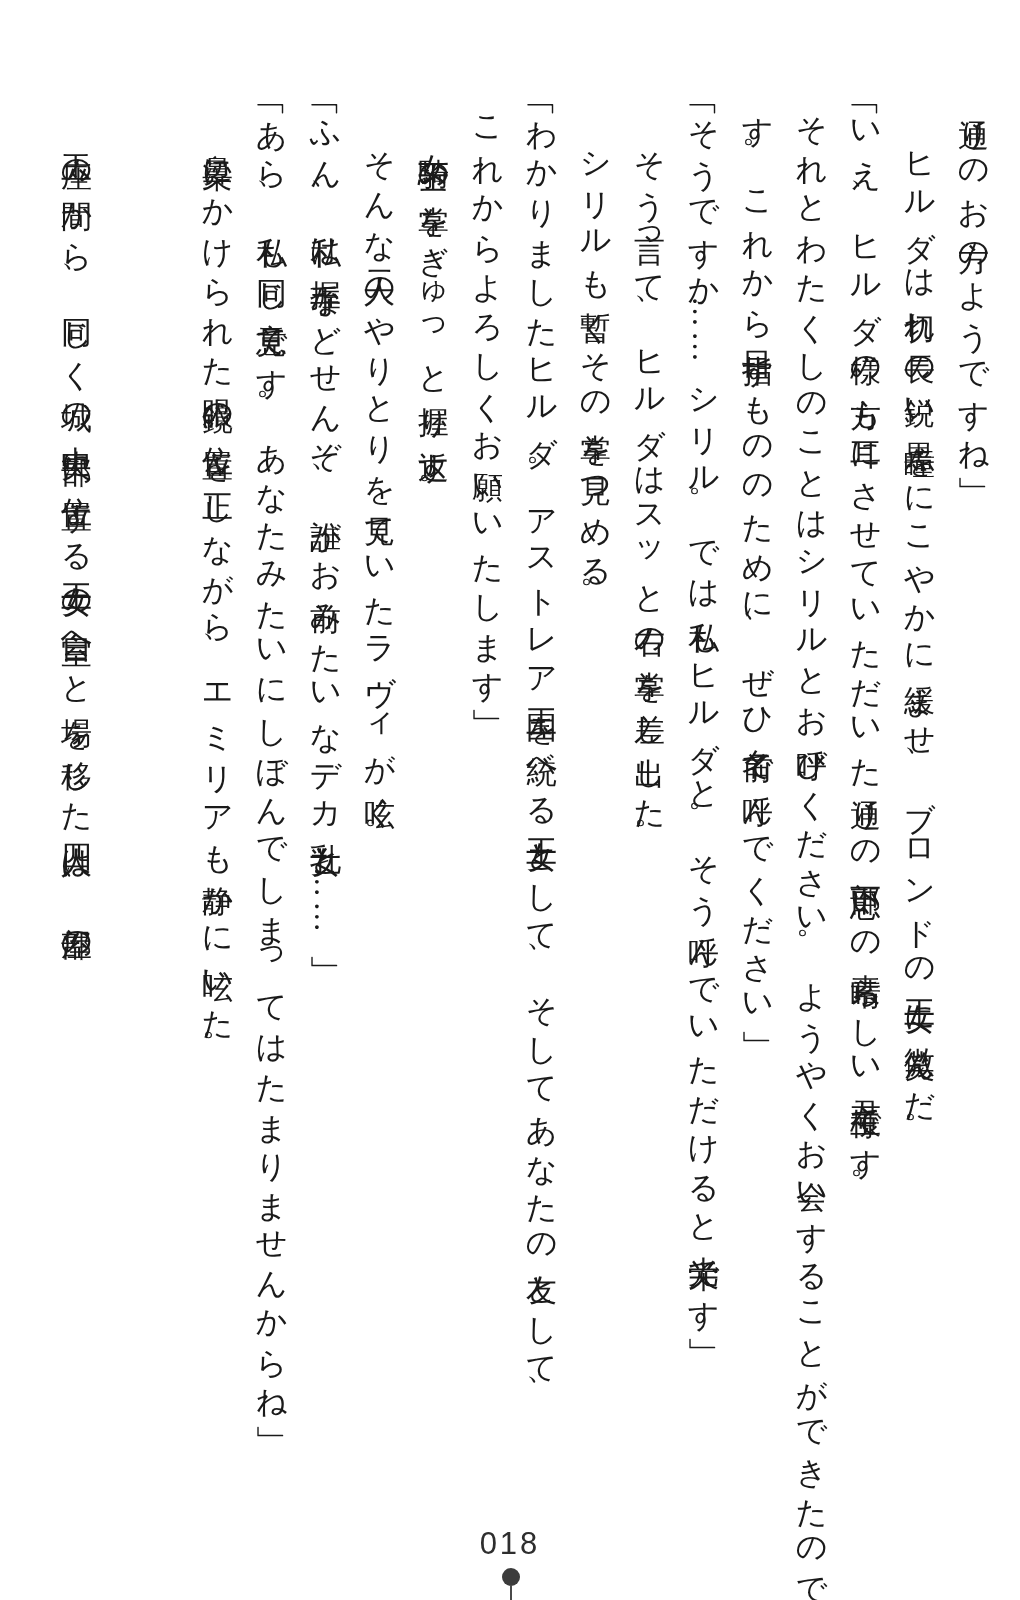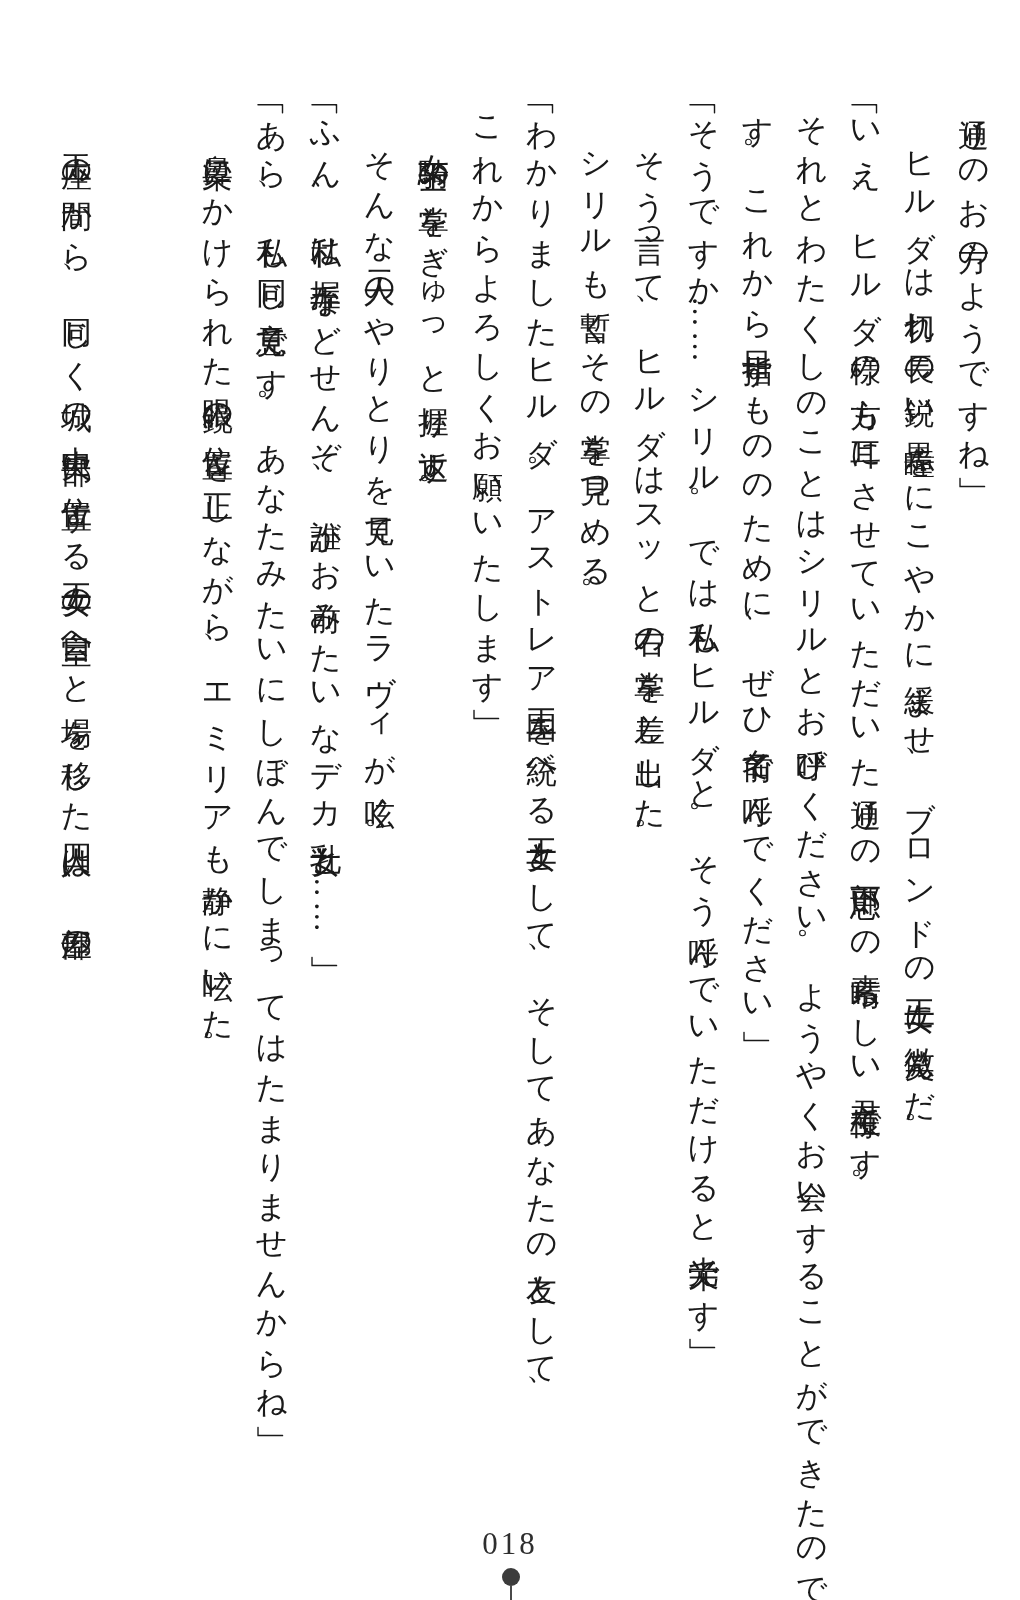--- a/index.html
+++ b/index.html
@@ -42,21 +42,21 @@
   
   .section-gap {
     margin-right: 87px;
   }
   .page-number {
     position: absolute;
     left: 0;
     right: 0;
     top: 1526px;
     text-align: center;
-    font-family: Liberation Serif, serif;
+    font-family: Liberation Sans, sans-serif;
     font-size: 31px;
     font-weight: 400;
     letter-spacing: 3px;
     color: #2e2e2e;
   }
   .ornament-dot {
     position: absolute;
     left: 502px;
     top: 1568px;
     width: 18px;

